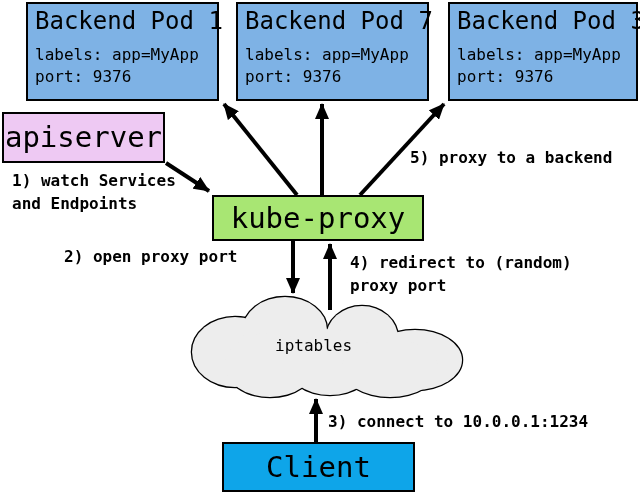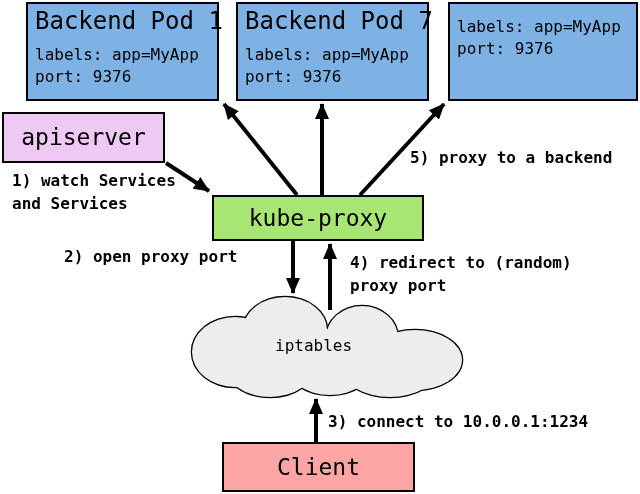--- a/index.html
+++ b/index.html
@@ -9,21 +9,21 @@
   }
   .layer{position:absolute;left:0;top:0;width:640px;height:494px;}
   .box{
     position:absolute;border:2px solid #000;box-sizing:border-box;
   }
   .box-center{display:flex;align-items:center;justify-content:center;}
   .pod{width:193px;height:99px;top:2px;}
   .pod-title{font-size:24px;line-height:21px;margin:7px 0 0 7px;white-space:nowrap;}
   .pod-line{font-size:16px;line-height:22px;margin-left:7px;white-space:nowrap;}
   .pod-lines{margin-top:12px;}
-  .big-label{font-size:23px;line-height:23px;white-space:nowrap;}
+  .big-label{font-size:29px;line-height:23px;white-space:nowrap;}
   .note{
     position:absolute;font-size:16px;font-weight:bold;line-height:23px;white-space:nowrap;
   }
   .cloud-label{position:absolute;font-size:16px;line-height:16px;white-space:nowrap;}
   svg line{stroke:#000;stroke-width:4;}
 </style>
 </head>
 <body>
 
 <div class="stage">
@@ -73,43 +73,44 @@
     </div>
   </div>
   <div class="box pod" style="left: 236px; background-color: rgb(126, 178, 229);">
     <div class="pod-title">Backend Pod 7</div>
     <div class="pod-lines">
       <div class="pod-line">labels: app=MyApp</div>
       <div class="pod-line">port: 9376</div>
     </div>
   </div>
   <div class="box pod" style="left: 448px; width: 190px; background-color: rgb(126, 178, 229);">
+    <div class="pod-title">Backend Pod 3</div>
     <div class="pod-lines">
       <div class="pod-line">labels: app=MyApp</div>
       <div class="pod-line">port: 9376</div>
     </div>
   </div>
 
   <div class="box box-center" style="left: 2px; top: 112px; width: 163px; height: 51px; background-color: rgb(238, 201, 243);">
     <span class="big-label">apiserver</span>
   </div>
 
   <div class="box box-center" style="left: 212px; top: 195px; width: 212px; height: 46px; background-color: rgb(168, 230, 115);">
     <span class="big-label">kube-proxy</span>
   </div>
 
-  <div class="box box-center" style="left: 222px; top: 442px; width: 193px; height: 50px; background-color: #fca5a5;">
+  <div class="box box-center" style="left: 222px; top: 442px; width: 193px; height: 50px; background-color: #0ea5e9;">
     <span class="big-label">Client</span>
   </div>
 
   <div class="cloud-label" style="left:275px;top:338px;">iptables</div>
 
   <div class="note" style="left:12px;top:169px;">
     <div>1) watch Services</div>
-    <div>and Services</div>
+    <div>and Endpoints</div>
   </div>
   <div class="note" style="left:64px;top:245px;">
     <div>2) open proxy port</div>
   </div>
   <div class="note" style="left:328px;top:410px;">
     <div>3) connect to 10.0.0.1:1234</div>
   </div>
   <div class="note" style="left:350px;top:251px;">
     <div>4) redirect to (random)</div>
     <div>proxy port</div>

